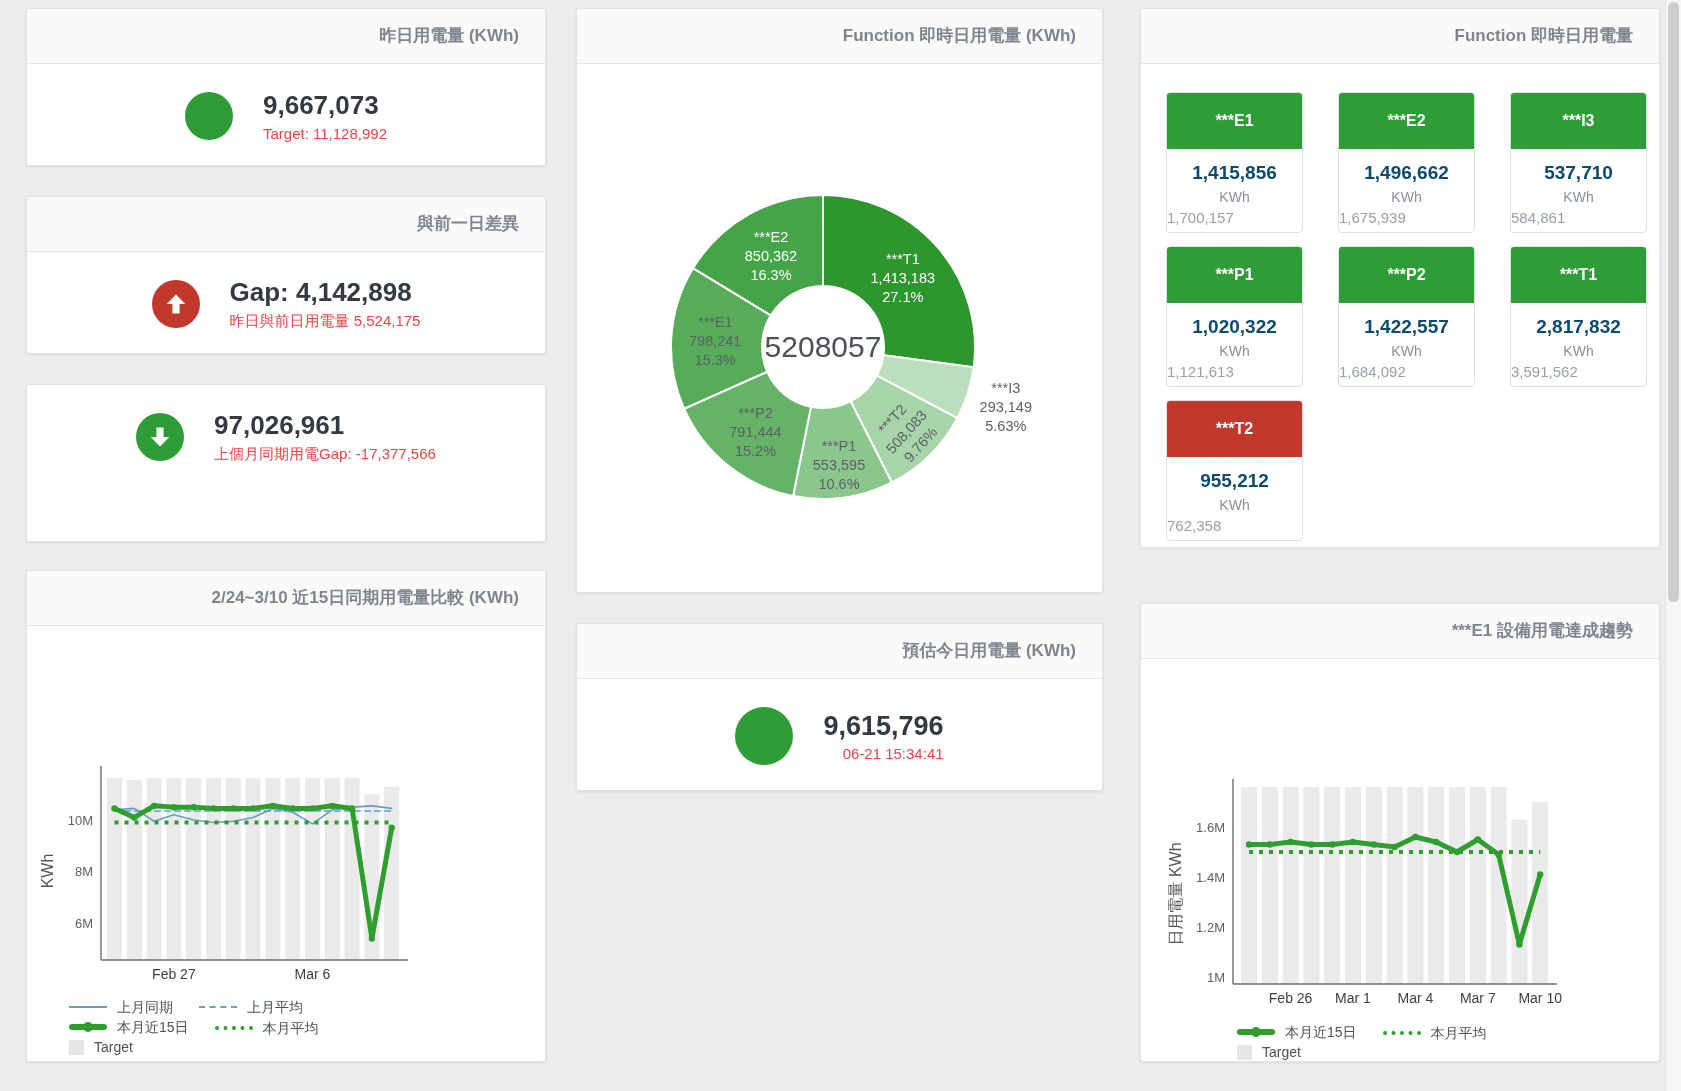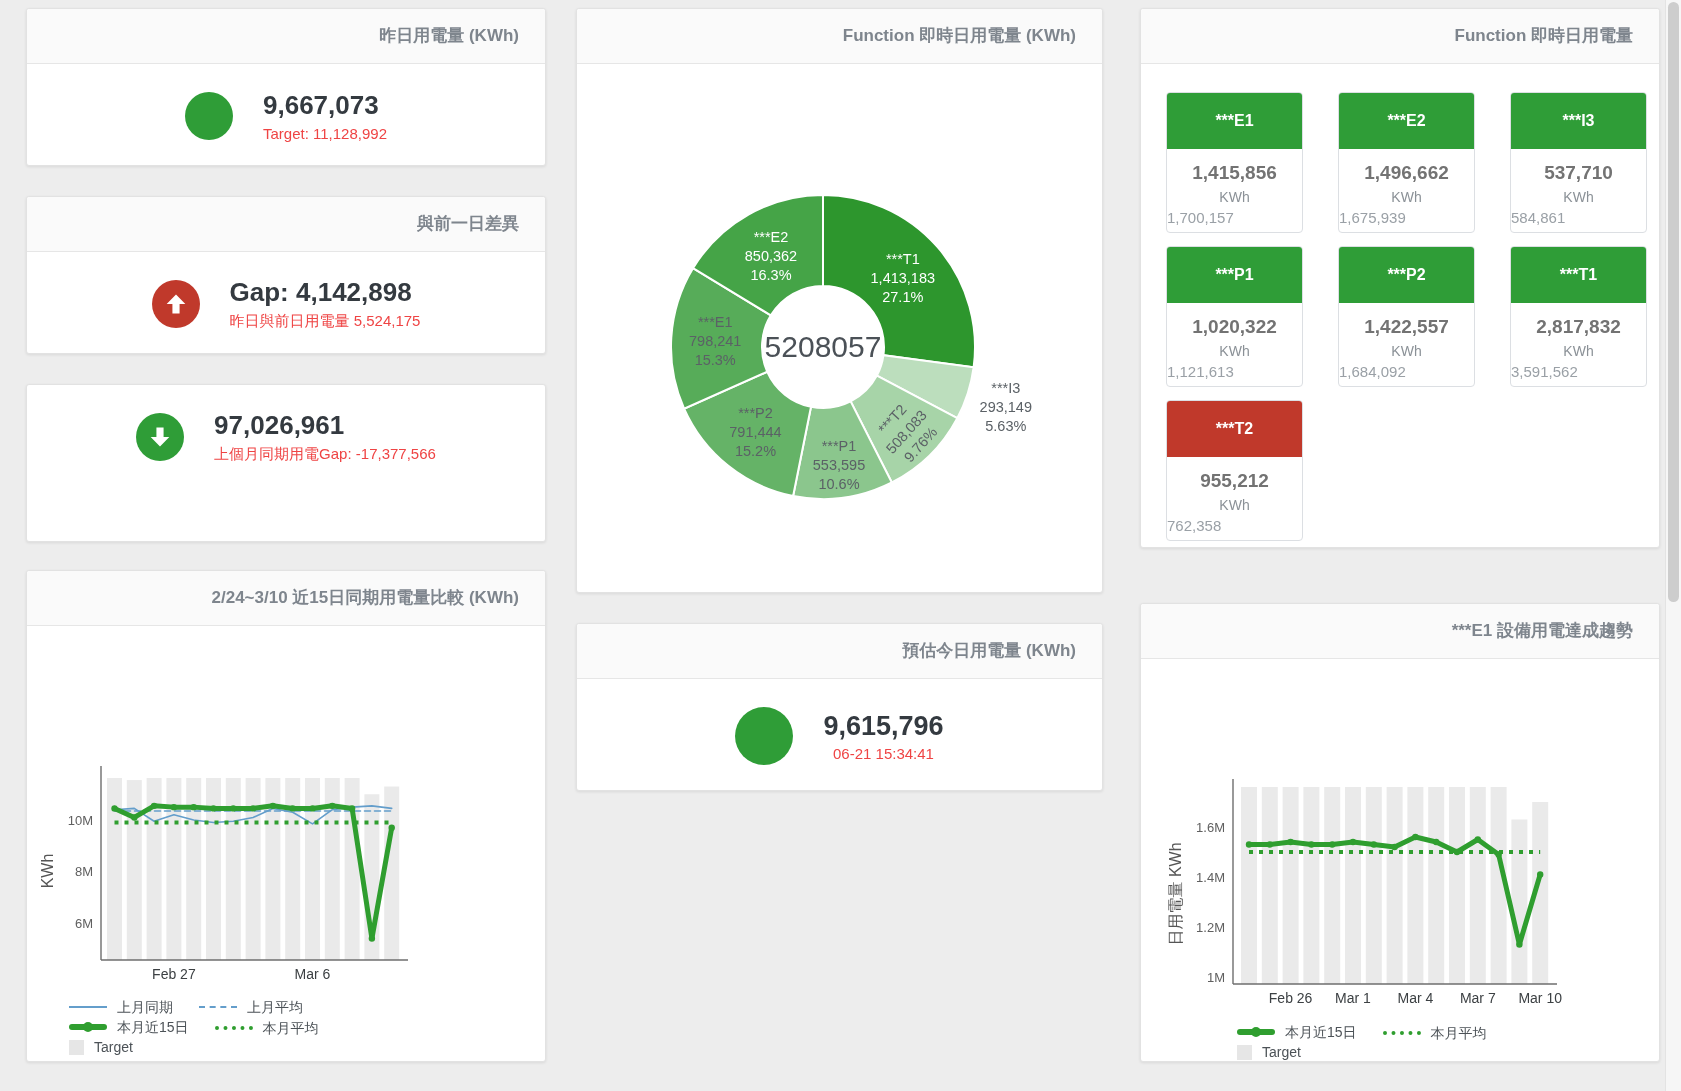--- a/index.html
+++ b/index.html
@@ -10,31 +10,31 @@
         border-bottom:1px solid #e6e6e6;border-radius:3px 3px 0 0;
         font-size:17px;font-weight:bold;color:#7e858d;white-space:nowrap;overflow:hidden;text-align:right;}
   .card-body{position:relative;}
   
   .stat-body{display:flex;align-items:center;justify-content:center;gap:30px;height:104px;}
   .circ{width:48px;height:48px;border-radius:50%;display:flex;align-items:center;justify-content:center;flex:0 0 auto;}
   .circ.big{width:58px;height:58px;}
   .circ.green{background:var(--green);}
   .circ.red{background:var(--red);}
   .stat-text{display:flex;flex-direction:column;}
-  .stat-text.right{text-align:center;}
+  .stat-text.right{text-align:right;}
   .stat-value{font-size:26px;font-weight:bold;color:#343a40;line-height:1.2;}
   .stat-value.big{font-size:27px;}
   .stat-sub{font-size:15px;color:#ef4444;margin-top:3px;}
   
   .tiles{display:flex;flex-wrap:wrap;column-gap:35px;row-gap:13px;padding:28px 0 0 25px;}
   .tile{width:137px;height:141px;border:1px solid #dcdfe3;border-radius:4px;overflow:hidden;
         box-sizing:border-box;background:#fff;}
   .tile-head{height:56px;display:flex;align-items:center;justify-content:center;
         color:#ffffff;font-size:16px;font-weight:bold;}
-  .tile-value{font-size:19px;font-weight:bold;color:#737373;text-align:center;margin-top:13px;}
+  .tile-value{font-size:19px;font-weight:bold;color:#0c4a6e;text-align:center;margin-top:13px;}
   .tile-unit{font-size:14px;color:#8b9197;text-align:center;margin-top:5px;}
   .tile-target{font-size:15px;color:#9aa0a6;margin-top:4px;}
   
   .legend{font-size:14px;color:#4c5257;}
   .legend-row{height:22px;line-height:22px;white-space:nowrap;}
   .lg-item{display:inline-flex;align-items:center;margin-right:26px;cursor:pointer;}
   .mk{display:inline-block;margin-right:10px;}
   .mk.blue-solid{width:38px;height:0;border-top:2px solid var(--line-blue);}
   .mk.blue-dashed{width:38px;height:0;border-top:2px dashed var(--line-blue);}
   .mk.green-thick{width:38px;height:6px;background:var(--line-green);border-radius:3px;position:relative;}

